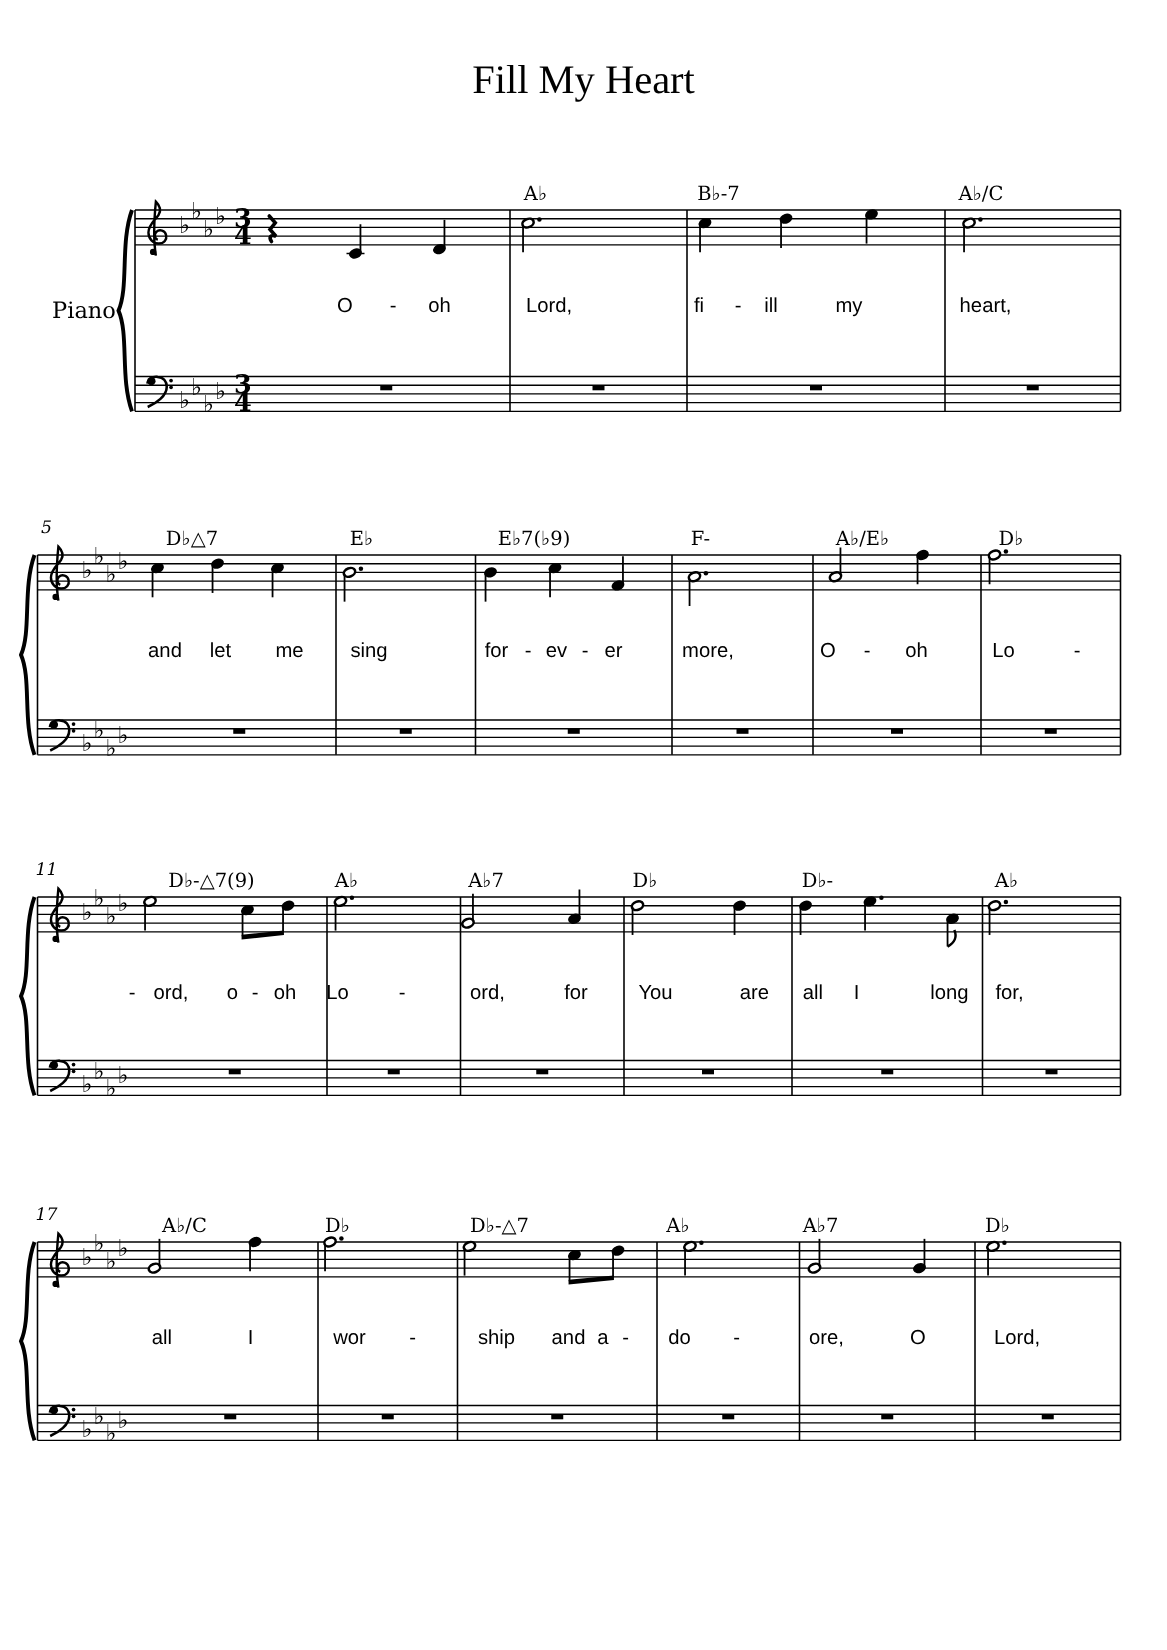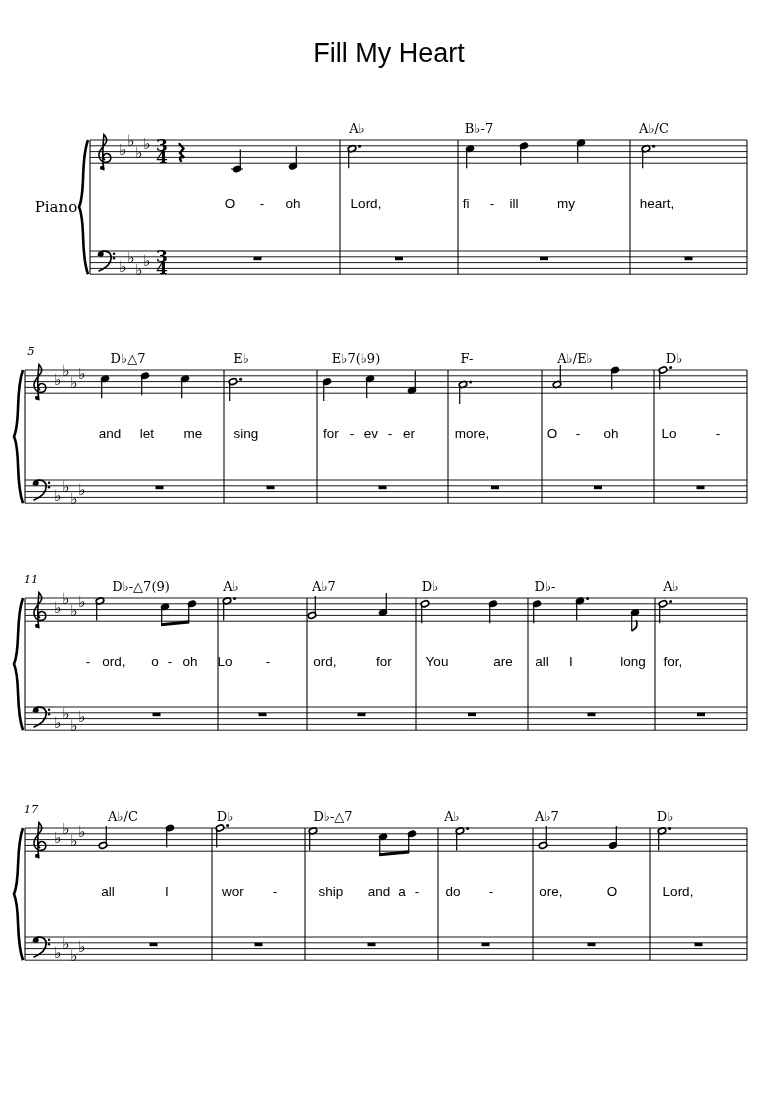--- a/index.html
+++ b/index.html
@@ -1,19 +1,19 @@
 <!DOCTYPE html>
 <html><head>
 <meta charset="utf-8">
 <style>
   html,body{margin:0;padding:0;background:#e8e8e8;}
   .page{position:relative;width:778px;height:1100px;background:#ffffff;overflow:hidden;
         font-family:"Liberation Serif", serif;}
   .title{position:absolute;top:38px;left:0;width:778px;text-align:center;
-         font-size:27px;color:#000;font-family:Liberation Sans, sans-serif;}
+         font-size:27px;color:#000;font-family:Liberation Serif, serif;}
   svg text{user-select:none;}
 </style>
 </head>
 <body>
 
 <div class="page">
   <div class="title">Fill My Heart</div>
   <svg id="score" width="778" height="1100" viewBox="0 0 778 1100">
       <g>
         <line x1="90" y1="140" x2="747" y2="140" stroke="#000000" stroke-width="0.9"></line>

